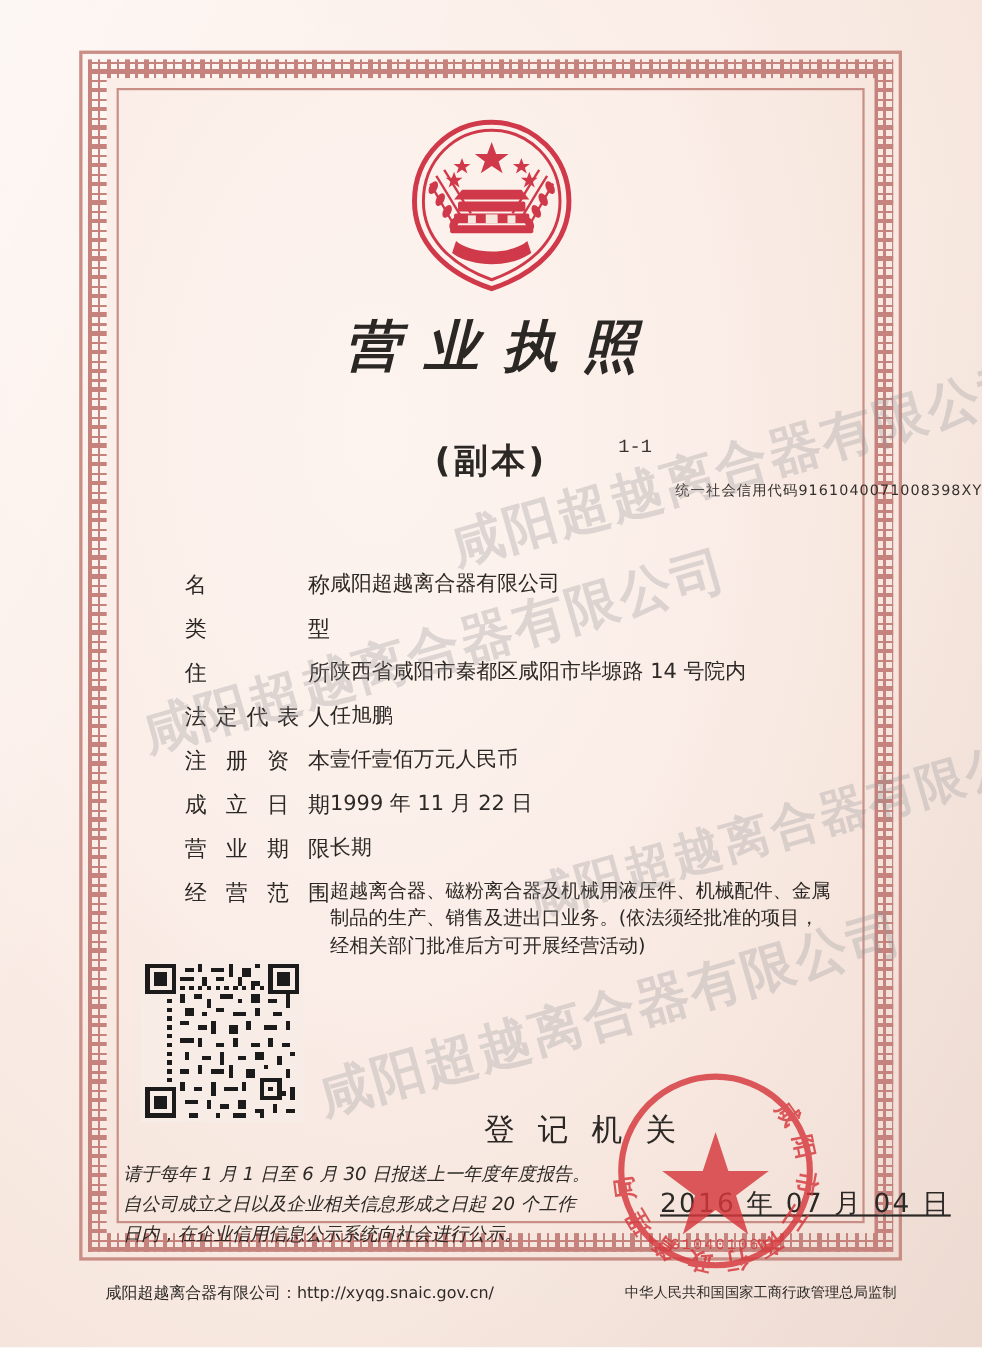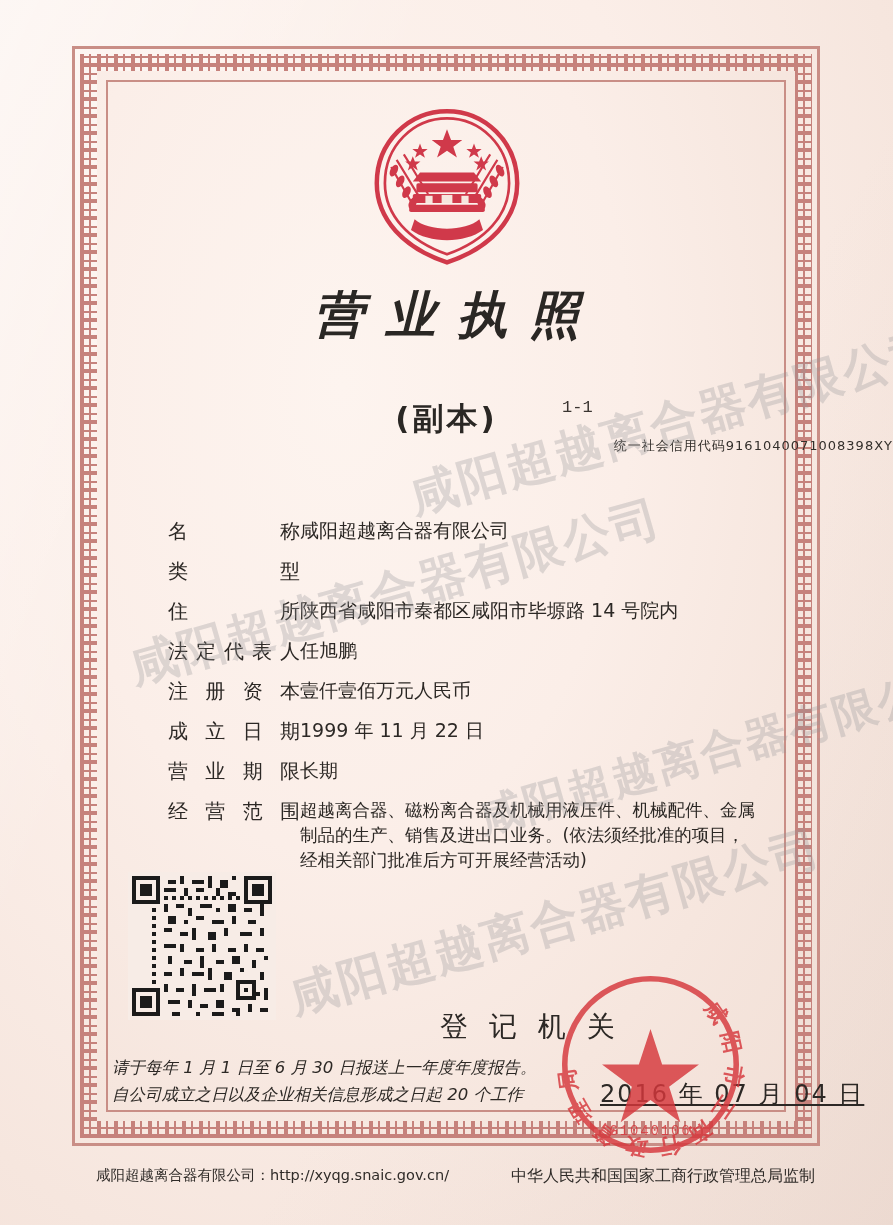--- a/index.html
+++ b/index.html
@@ -233,21 +233,21 @@
     top: 1166px;
     font-family: "DejaVu Sans", "Liberation Sans", sans-serif;
     font-size: 14.5px;
     color: #2f2b28;
   }
   .footer-right {
     position: absolute;
     right: 78px;
     top: 1166px;
     font-family: "DejaVu Sans", "Liberation Sans", sans-serif;
-    font-size: 16px;
+    font-size: 13px;
     color: #2f2b28;
   }
 
   
   .watermark {
     position: absolute;
     font-family: "DejaVu Sans", "Liberation Sans", sans-serif;
     font-weight: bold;
     color: rgba(150, 150, 152, 0.30);
     white-space: nowrap;
@@ -540,20 +540,21 @@
         <textPath href="#sealArc" startOffset="12%">咸阳市工商行政管理局</textPath>
       </text>
       <polygon fill="#d6373c" points="110,72 122.5,110 162,110 130,134 142,172 110,148 78,172 90,134 58,110 97.5,110"></polygon>
       <text x="110" y="186" text-anchor="middle" font-family="Liberation Mono, DejaVu Sans Mono, monospace" font-size="15" fill="#d6373c" letter-spacing="2">G1040106</text>
     </svg>
   </div>
 
   <div class="notice">
     <div>请于每年 1 月 1 日至 6 月 30 日报送上一年度年度报告。</div>
     <div>自公司成立之日以及企业相关信息形成之日起 20 个工作</div>
+    <div>日内，在企业信用信息公示系统向社会进行公示。</div>
   </div>
 
   <div class="footer-left">咸阳超越离合器有限公司：http://xyqg.snaic.gov.cn/</div>
   <div class="footer-right">中华人民共和国国家工商行政管理总局监制</div>
 
   <div class="watermark wm1">咸阳超越离合器有限公司</div>
   <div class="watermark wm2">咸阳超越离合器有限公司</div>
   <div class="watermark wm3">咸阳超越离合器有限公司</div>
   <div class="watermark wm4">咸阳超越离合器有限公司</div>
 </div>

